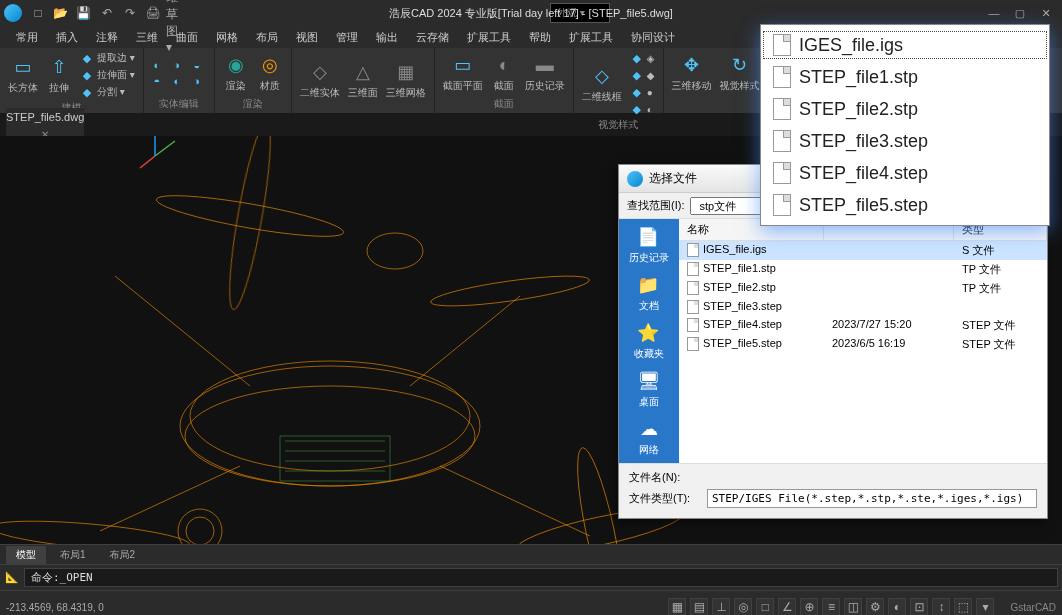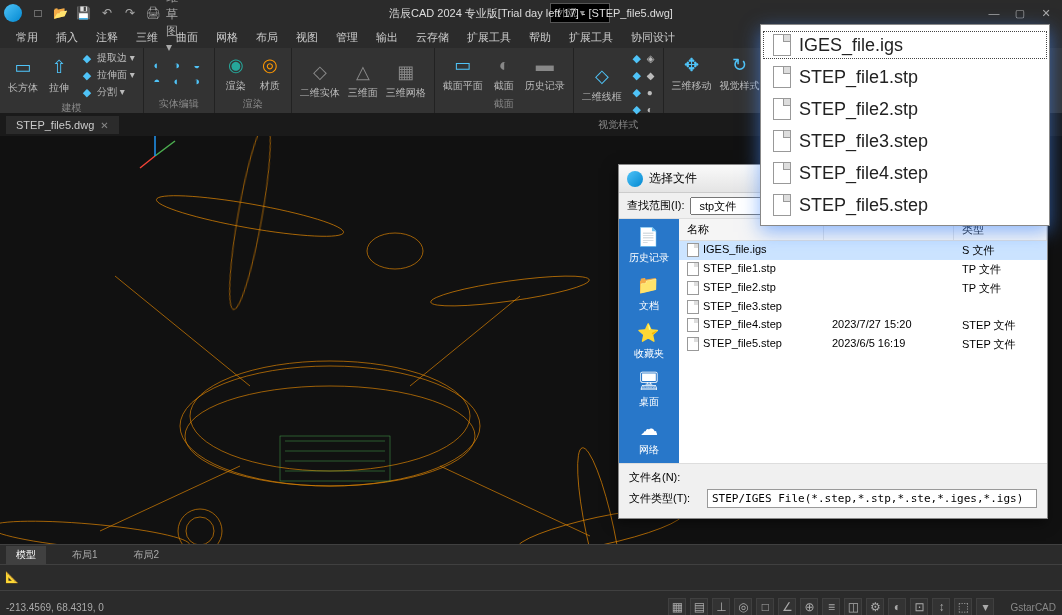--- a/index.html
+++ b/index.html
@@ -26,29 +26,29 @@
 .ribbon-btn { display:flex; flex-direction:column; align-items:center; gap:2px; padding:2px; min-width:30px; }
 .ribbon-icon { width:24px; height:24px; display:flex; align-items:center; justify-content:center; font-size:18px; }
 .ribbon-label { font-size:10px; color:#bbb; white-space:nowrap; }
 .ribbon-small { display:flex; flex-direction:column; gap:1px; }
 .ribbon-small-btn { display:flex; align-items:center; gap:3px; font-size:10px; color:#bbb; padding:1px 2px; white-space:nowrap; }
 .ribbon-small-icon { width:14px; height:14px; display:inline-flex; align-items:center; justify-content:center; font-size:11px; }
 .group-label { font-size:10px; color:#888; text-align:center; padding-top:1px; }
 
 
 .doc-tabs { height:22px; background:#1a1a1a; display:flex; align-items:center; padding:0 6px; }
-.doc-tab { background:#2b2b2b; padding:3px 10px; font-size:11px; color:#ccc; display:flex; align-items:center; gap:6px; }
+.doc-tab { background:#2b2b2b; padding:3px 0; font-size:11px; color:#ccc; display:flex; align-items:center; gap:6px;flex-direction:column; }
 .doc-tab-close { color:#888; font-size:10px; }
 
 
 .viewport { position:relative; height:408px; background:#111; overflow:hidden; }
 .viewport svg { position:absolute; top:0; left:0; }
 
 
-.view-tabs { height:20px; background:#2b2b2b; display:flex; align-items:center; padding:0 6px; gap:16px; border-top:1px solid #404040; }
+.view-tabs { height:20px; background:#2b2b2b; display:flex; align-items:center; padding:0 6px; gap:4px; border-top:1px solid #404040; }
 .view-tab { padding:2px 10px; font-size:10px; color:#aaa; }
 .view-tab.active { background:#404040; color:#fff; }
 
 
 .cmdline { height:26px; background:#2b2b2b; display:flex; align-items:center; padding:0 4px; border-top:1px solid #404040; }
 .cmd-icon { width:16px; height:16px; color:#888; margin-right:4px; display:flex; align-items:center; justify-content:center; }
 .cmd-input { flex:1; background:#1a1a1a; border:1px solid #404040; color:#ddd; padding:2px 6px; font-size:11px; font-family:Consolas,monospace; }
 
 
 .statusbar { height:25px; background:#2b2b2b; display:flex; align-items:center; padding:16px 6px; gap:8px; font-size:10px; color:#aaa; border-top:1px solid #404040; }
@@ -311,20 +311,21 @@
 </div>
 
 <div class="view-tabs" id="viewtabs">
     <div class="view-tab active">模型</div>
     <div class="view-tab">布局1</div>
     <div class="view-tab">布局2</div>
   </div>
 
 <div class="cmdline">
   <span class="cmd-icon">📐</span>
+  <input class="cmd-input" value="命令:_OPEN" style="">
 </div>
 
 <div class="statusbar">
   <span class="status-coords">-213.4569, 68.4319, 0</span>
   <div class="status-icons">
     <div class="status-btn">▦</div>
     <div class="status-btn">▤</div>
     <div class="status-btn">⊥</div>
     <div class="status-btn">◎</div>
     <div class="status-btn">□</div>

